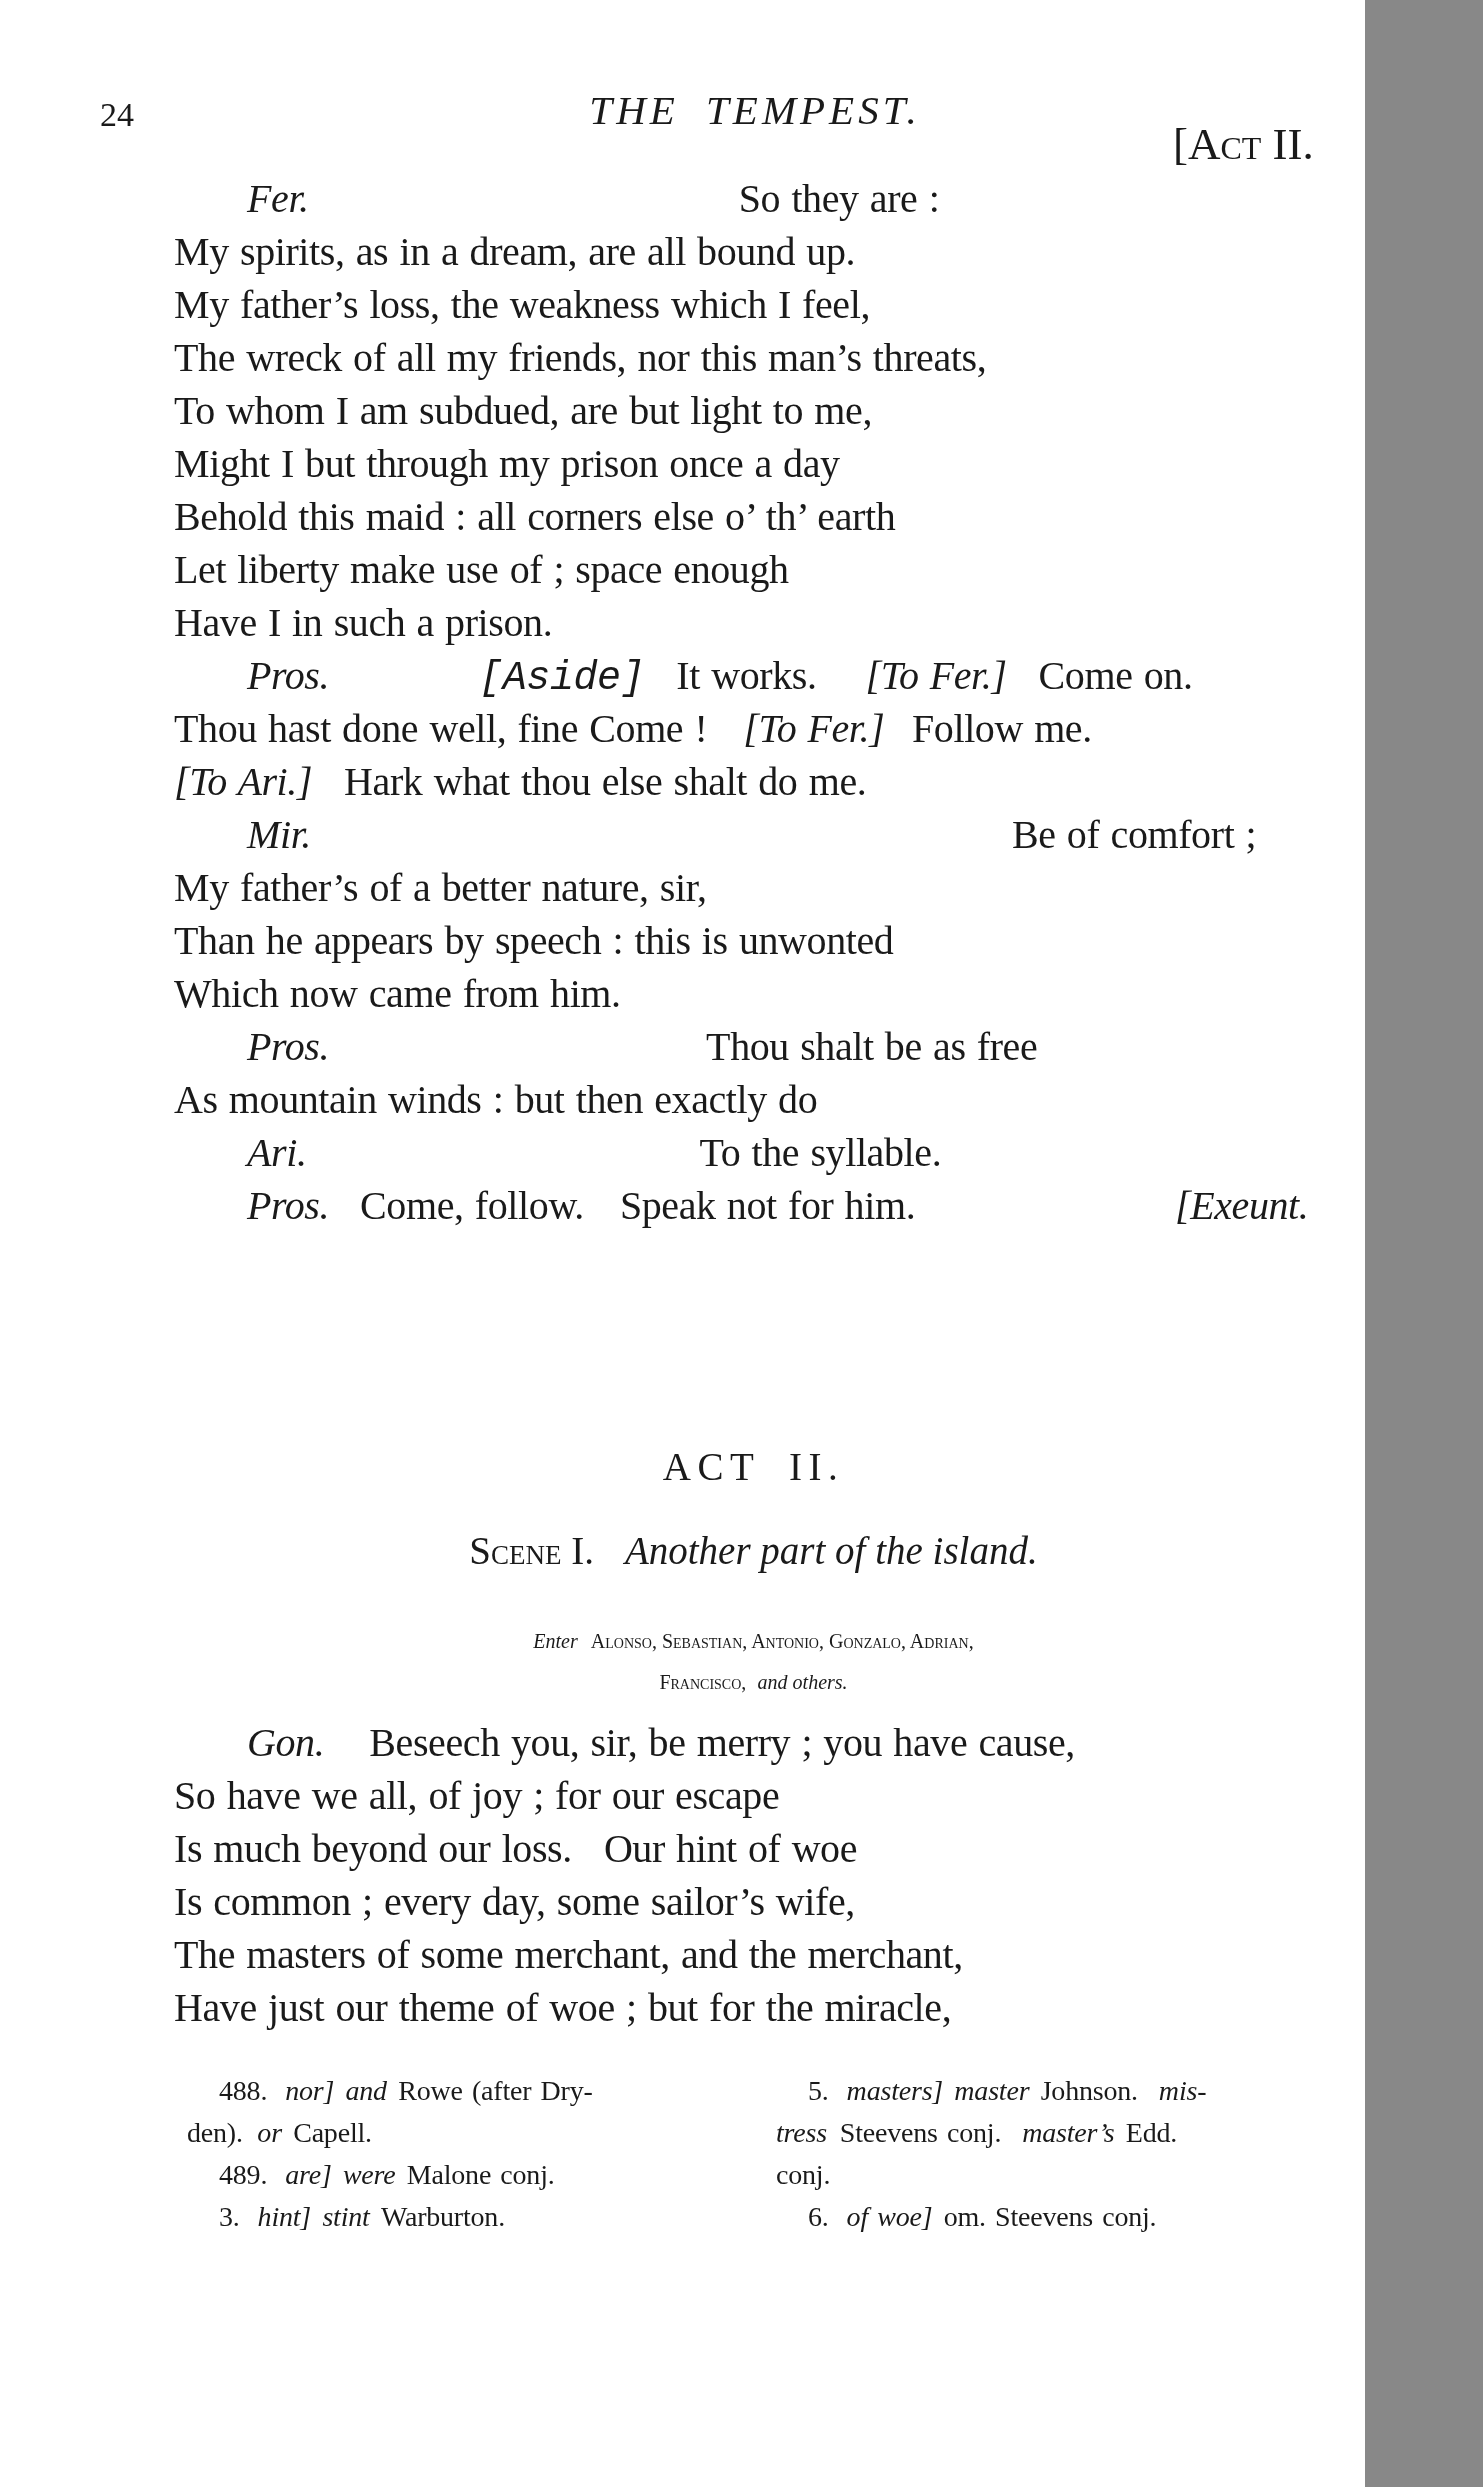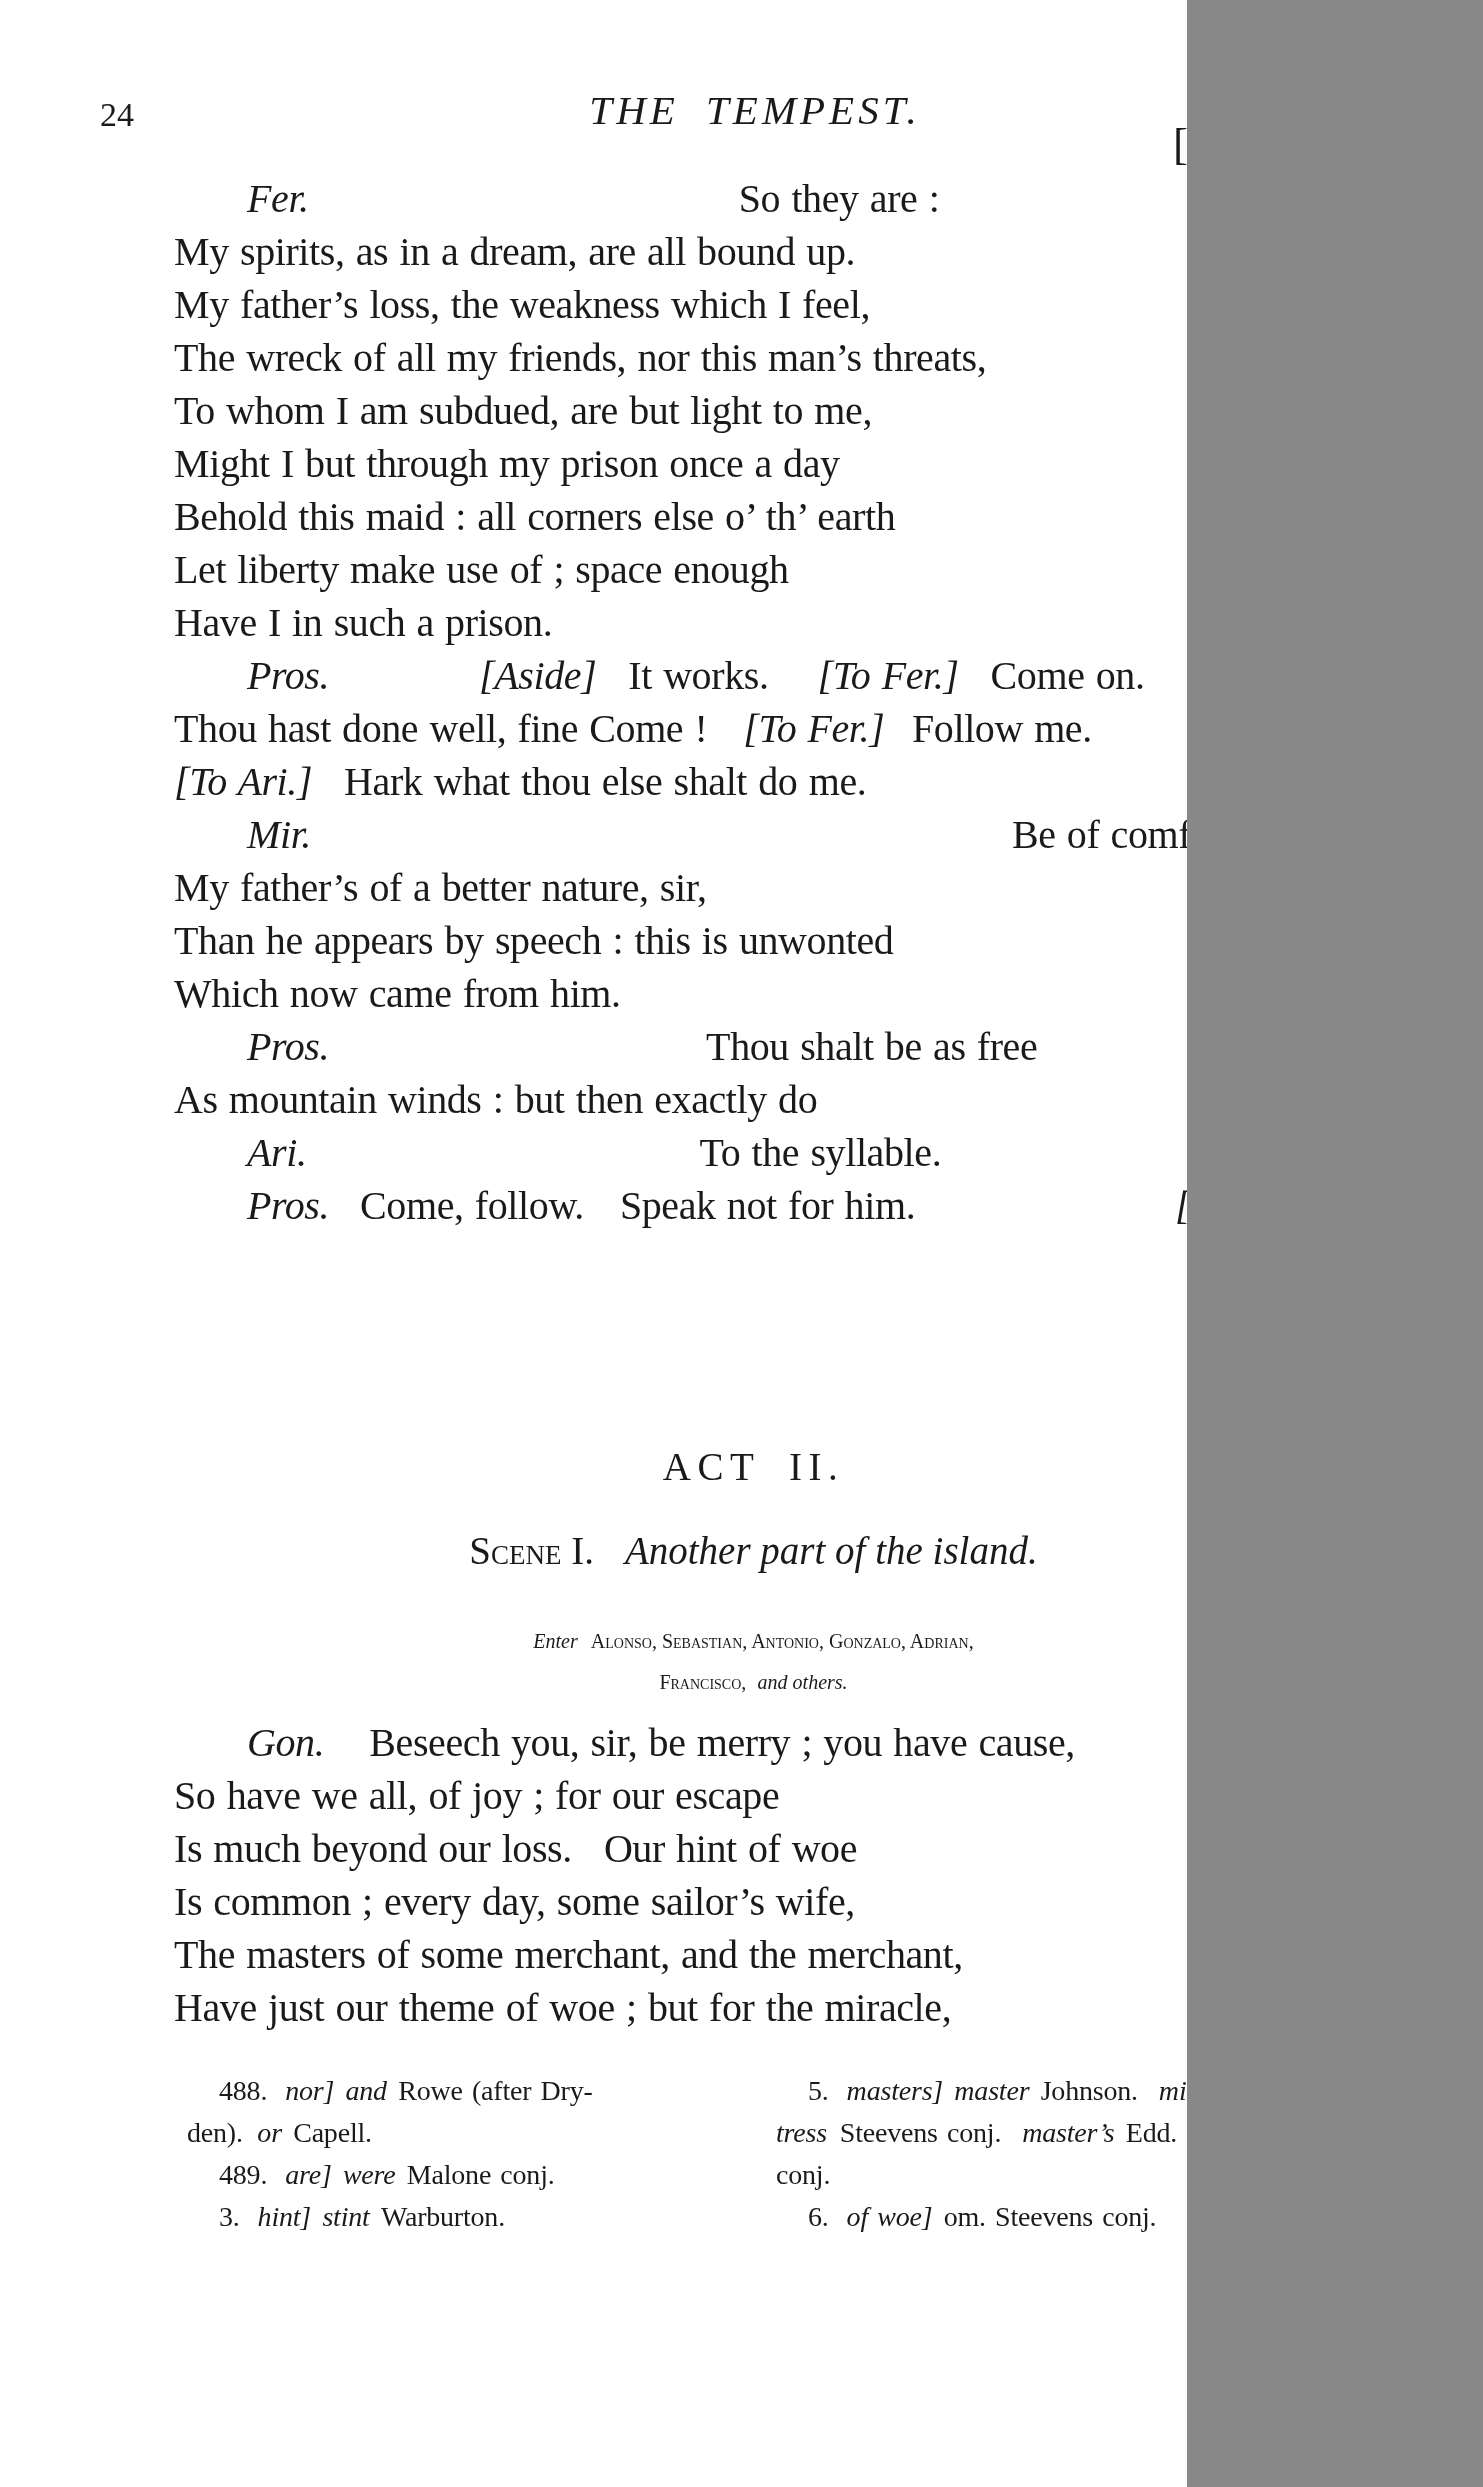--- a/index.html
+++ b/index.html
@@ -1,19 +1,19 @@
 <!DOCTYPE html>
 <html style="--ink: #1a1a1a; --paper: #ffffff;font-size:13px"><head>
 <meta charset="utf-8">
 <style>
   :root { --ink:#1a1a1a; --paper:#ffffff; }
   html,body { margin:0; padding:0; background:#888; }
   .page {
     position:relative;
-    width:1187px; height:2487px;
+    width:1365px; height:2487px;
     background:var(--paper);
     color:var(--ink);
     font-family:"Liberation Serif","DejaVu Serif",serif;
     overflow:hidden;
   }
   .it { font-style:italic; }
   .sc { font-variant:small-caps; }
   .seg { display:inline-block; white-space:pre; }
 
   
@@ -57,21 +57,21 @@
   <section class="vblock" id="verse-block">
       <div class="vline"><span class="seg it" style="margin-left: 73px; text-align: right;">Fer.</span><span class="seg" style="margin-left: 430px;">So they are :</span><span class="num">485</span></div>
       <div class="vline"><span class="seg">My spirits, as in a dream, are all bound up.</span></div>
       <div class="vline"><span class="seg">My father’s loss, the weakness which I feel,</span></div>
       <div class="vline"><span class="seg">The wreck of all my friends, nor this man’s threats,</span></div>
       <div class="vline"><span class="seg">To whom I am subdued, are but light to me,</span></div>
       <div class="vline"><span class="seg">Might I but through my prison once a day</span><span class="num">490</span></div>
       <div class="vline"><span class="seg">Behold this maid : all corners else o’ th’ earth</span></div>
       <div class="vline"><span class="seg">Let liberty make use of ; space enough</span></div>
       <div class="vline"><span class="seg">Have I in such a prison.</span></div>
-      <div class="vline"><span class="seg it" style="margin-left: 73px;">Pros.</span><span class="seg it" style="margin-left: 150px;">[Aside]</span><span class="seg" style="margin-left: 32px;">It works.</span><span class="seg it" style="margin-left: 49px;">[To Fer.]</span><span class="seg" style="margin-left: 32px;">Come on.</span></div>
+      <div class="vline"><span class="seg it" style="margin-left: 73px;">Pros.</span><span class="seg it" style="margin-left: 150px; font-family: Liberation Mono, monospace;">[Aside]</span><span class="seg" style="margin-left: 32px;">It works.</span><span class="seg it" style="margin-left: 49px;">[To Fer.]</span><span class="seg" style="margin-left: 32px;">Come on.</span></div>
       <div class="vline"><span class="seg">Thou hast done well, fine Come !</span><span class="seg it" style="margin-left: 36px;">[To Fer.]</span><span class="seg" style="margin-left: 27.6px;">Follow me.</span></div>
       <div class="vline"><span class="seg it">[To Ari.]</span><span class="seg" style="margin-left: 32px;">Hark what thou else shalt do me.</span></div>
       <div class="vline"><span class="seg it" style="margin-left: 73px;">Mir.</span><span class="seg" style="margin-left: 701px;">Be of comfort ;</span><span class="num">495</span></div>
       <div class="vline"><span class="seg">My father’s of a better nature, sir,</span></div>
       <div class="vline"><span class="seg">Than he appears by speech : this is unwonted</span></div>
       <div class="vline"><span class="seg">Which now came from him.</span></div>
       <div class="vline"><span class="seg it" style="margin-left: 73px;">Pros.</span><span class="seg" style="margin-left: 377px;">Thou shalt be as free</span></div>
       <div class="vline"><span class="seg">As mountain winds : but then exactly do</span></div>
       <div class="vline"><span class="seg it" style="margin-left: 73px;">Ari.</span><span class="seg" style="margin-left: 393px;">To the syllable.</span><span class="num">500</span></div>
       <div class="vline"><span class="seg it" style="margin-left: 73px;">Pros.</span><span class="seg" style="margin-left: 31px;">Come, follow.</span><span class="seg" style="margin-left: 36px;">Speak not for him.</span><span class="seg it" style="position: absolute; left: 1001px;">[Exeunt.</span></div>

